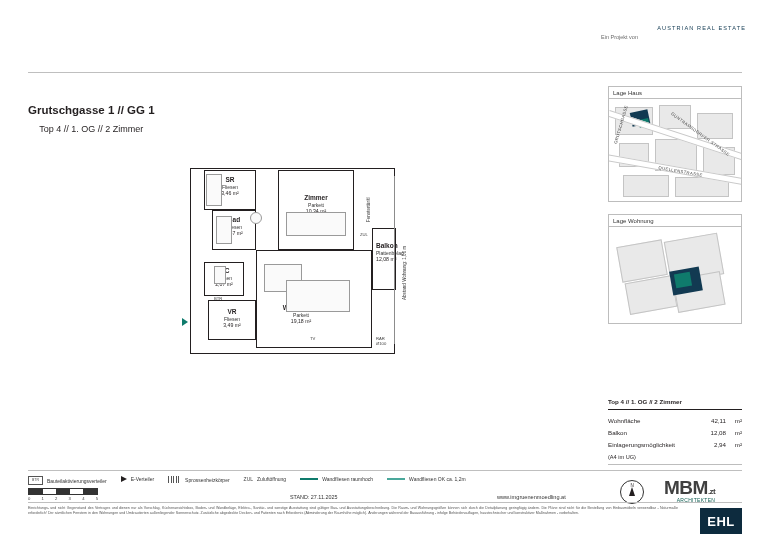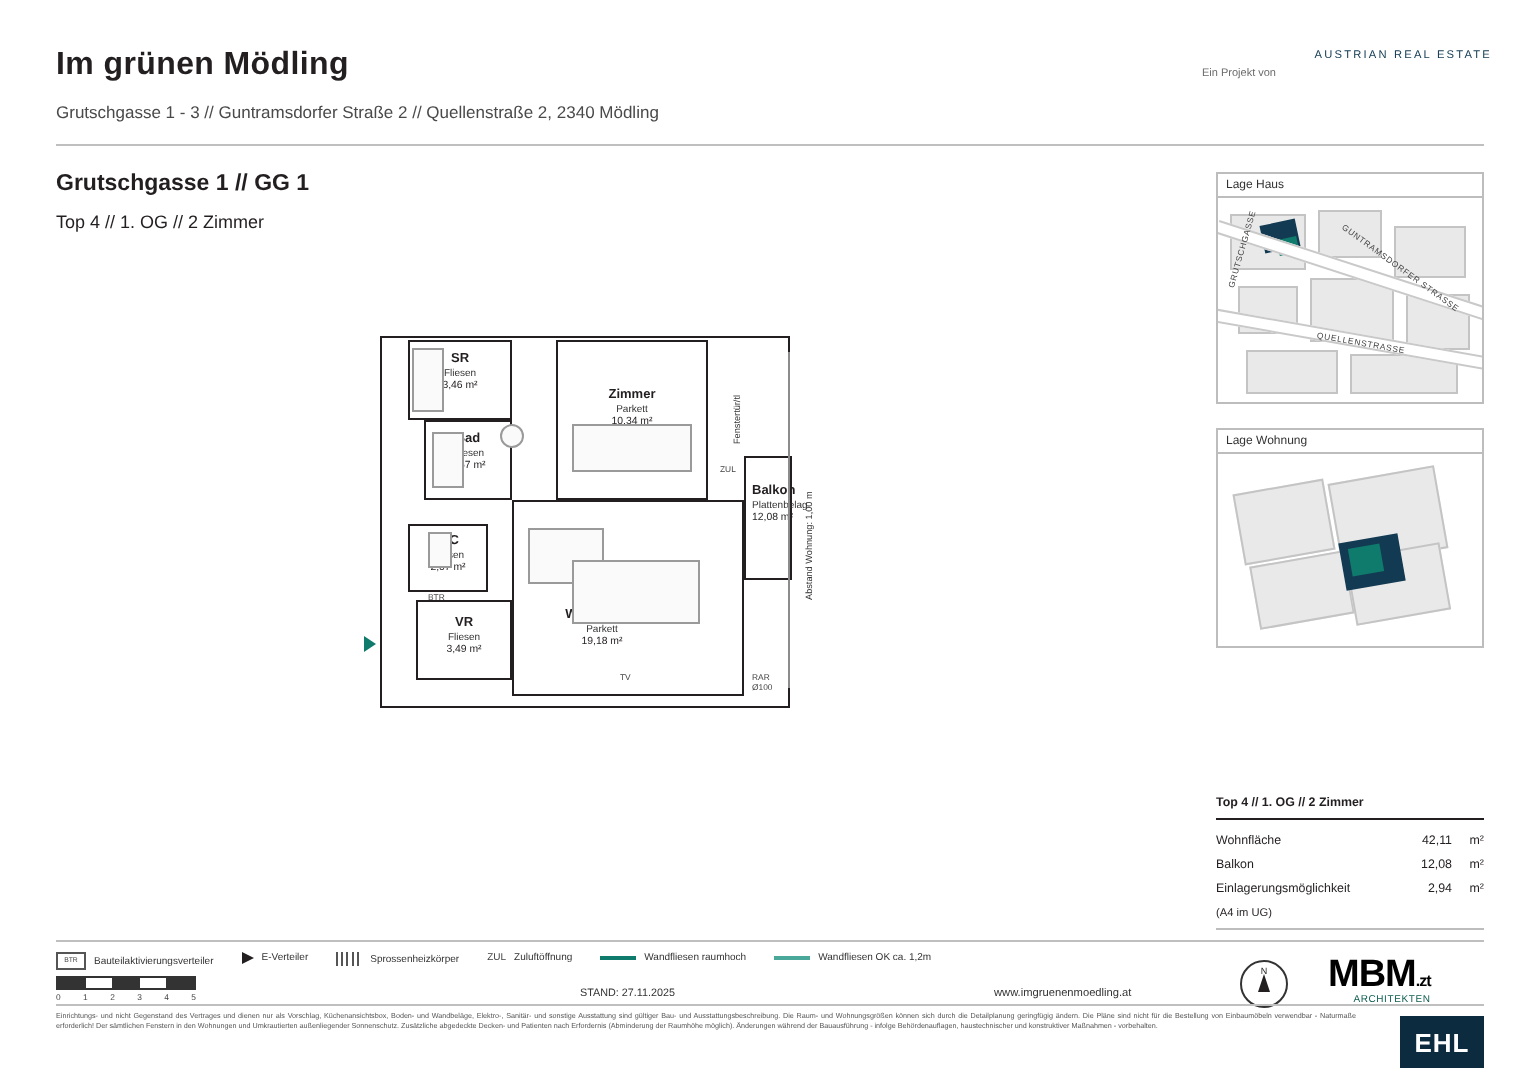--- a/index.html
+++ b/index.html
@@ -12,21 +12,21 @@
   .hdr .sub{font-size:8.5px;color:#4a4a4a;margin-top:9px;}
   .hdr-rule{position:absolute;left:28px;top:72px;width:714px;height:1px;background:#bfbfbf;}
 
   .logo-wrap{position:absolute;right:24px;top:22px;width:150px;text-align:right;}
   .logo-pre{font-size:5.5px;color:#6b6b6b;position:absolute;right:108px;top:12px;white-space:nowrap;}
   .logo-main{font-size:31px;font-weight:bold;color:#123a52;letter-spacing:-1px;line-height:1;}
   .logo-main .swoosh{color:#0f7b6c;}
   .logo-sub{font-size:5.6px;color:#123a52;letter-spacing:1.1px;margin-top:3px;}
 
   
-  .obj{position:absolute;left:28px;top:86px;}
+  .obj{position:absolute;left:28px;top:104px;text-align:center;}
   .obj .l1{font-size:11.5px;font-weight:bold;}
   .obj .l2{font-size:9px;margin-top:8px;color:#231f20;}
 
   
   .plan{position:absolute;left:190px;top:168px;width:205px;height:186px;}
   .plan-border{position:absolute;inset:0;border:1.2px solid #231f20;}
   .rm{position:absolute;box-sizing:border-box;border:1px solid #231f20;background:#ffffff;}
   .rm-label{position:absolute;text-align:center;line-height:1.25;}
   .rm-label .n{font-size:6.5px;font-weight:bold;}
   .rm-label .f{font-size:5px;color:#333;}
@@ -76,37 +76,33 @@
   .scale .bar div:nth-child(odd){background:#333;}
   .scale .nums{display:flex;justify-content:space-between;font-size:4.2px;color:#444;margin-top:1px;}
 
   .stand{position:absolute;left:290px;top:494px;font-size:5.4px;color:#333;}
   .web{position:absolute;left:497px;top:494px;font-size:5.6px;color:#333;}
 
   .compass{position:absolute;left:620px;top:480px;width:22px;height:22px;border:1px solid #333;border-radius:50%;}
   .compass .nd{position:absolute;left:50%;top:2px;transform:translateX(-50%);font-size:4.5px;}
   .compass .ndl{position:absolute;left:50%;top:6px;width:0;height:0;transform:translateX(-50%);border-left:3px solid transparent;border-right:3px solid transparent;border-bottom:9px solid #231f20;}
   .mbm{position:absolute;left:664px;top:478px;text-align:right;}
-  .mbm .m1{font-size:19px;font-weight:bold;color:#000000;letter-spacing:-.5px;line-height:1;}
+  .mbm .m1{font-size:19px;font-weight:bold;color:#404040;letter-spacing:-.5px;line-height:1;}
   .mbm .m2{font-size:5px;color:#0f5e52;letter-spacing:.3px;}
 
   .ehl{position:absolute;left:700px;top:508px;width:42px;height:26px;background:#0d2b3e;color:#fff;font-size:13px;font-weight:bold;letter-spacing:.5px;display:flex;align-items:center;justify-content:center;}
 
   .disclaimer{position:absolute;left:28px;top:506px;width:650px;font-size:3.6px;line-height:1.5;color:#555;text-align:justify;}
   .botrule{position:absolute;left:28px;top:502px;width:714px;height:1px;background:#bfbfbf;}
 </style>
 </head>
 <body>
 
 <div class="page">
 
-  <div class="hdr">
-    <div class="title">Im grünen Mödling</div>
-    <div class="sub">Grutschgasse 1 - 3 // Guntramsdorfer Straße 2 // Quellenstraße 2, 2340 Mödling</div>
-  </div>
   <div class="hdr-rule"></div>
 
   <div class="logo-wrap">
     <div class="logo-pre">Ein Projekt von</div>
     <div class="logo-sub">AUSTRIAN REAL ESTATE</div>
   </div>
 
   <div class="obj">
     <div class="l1">Grutschgasse 1 // GG 1</div>
     <div class="l2">Top 4 // 1. OG // 2 Zimmer</div>

